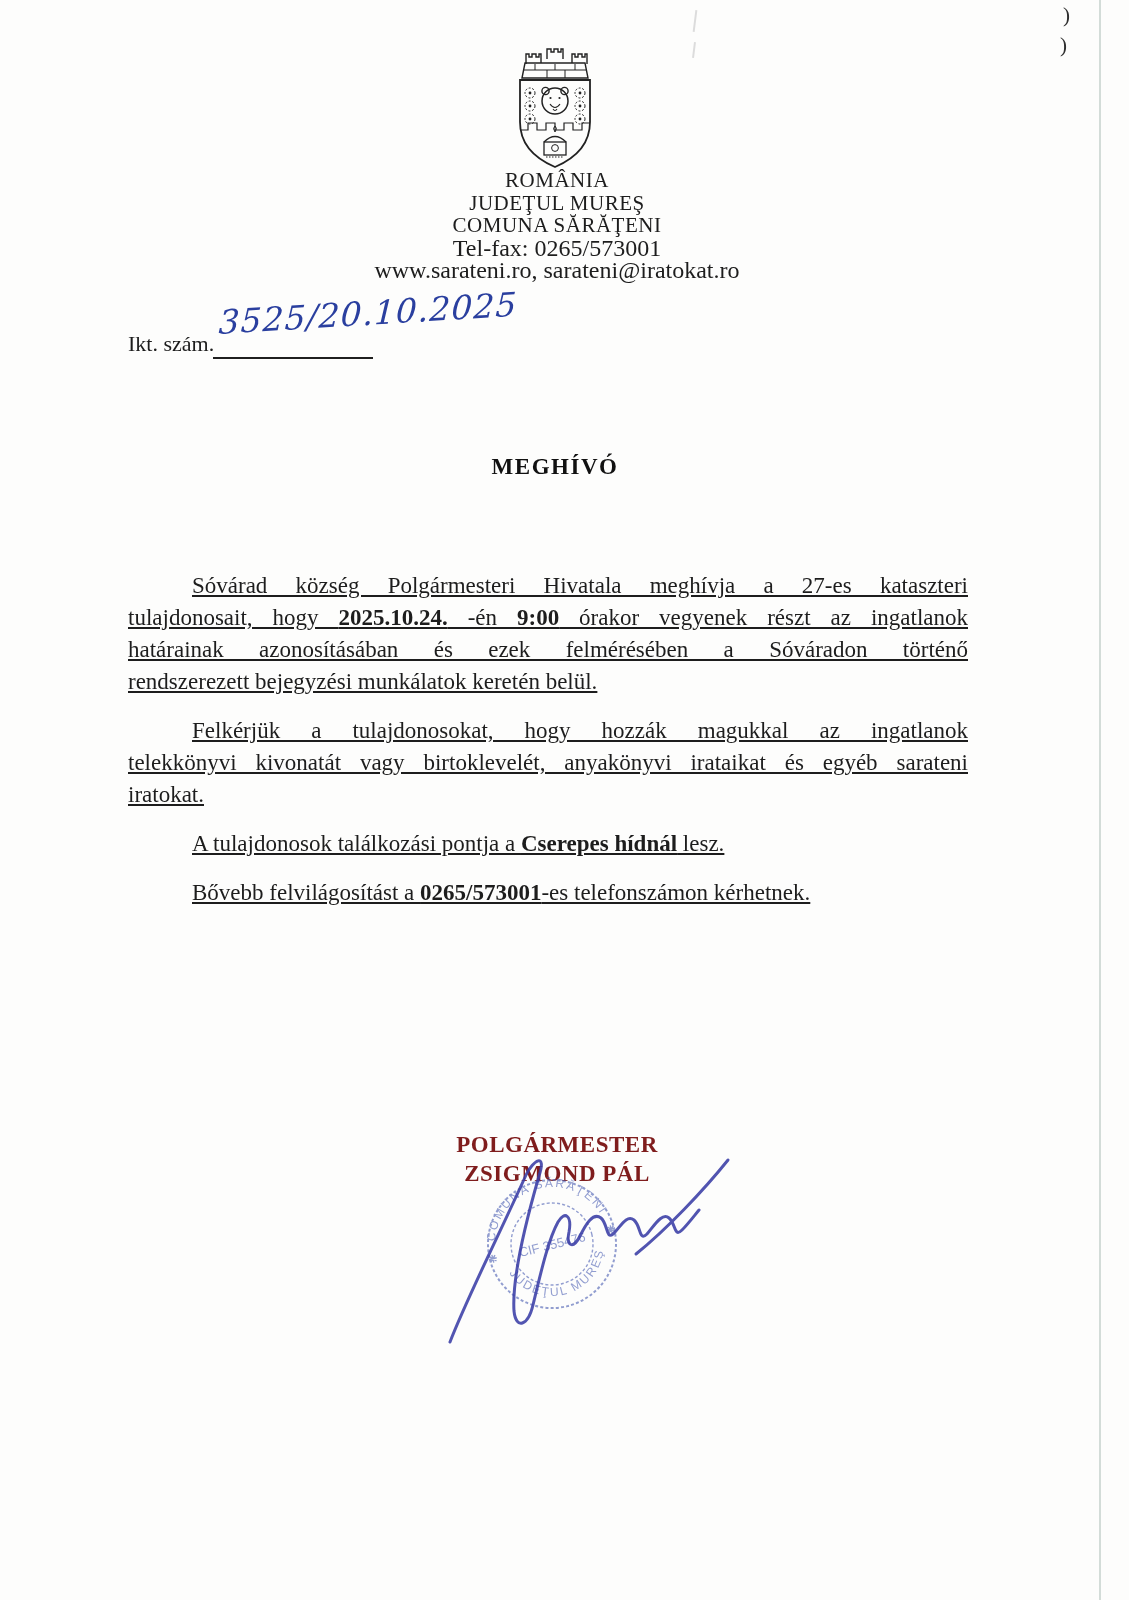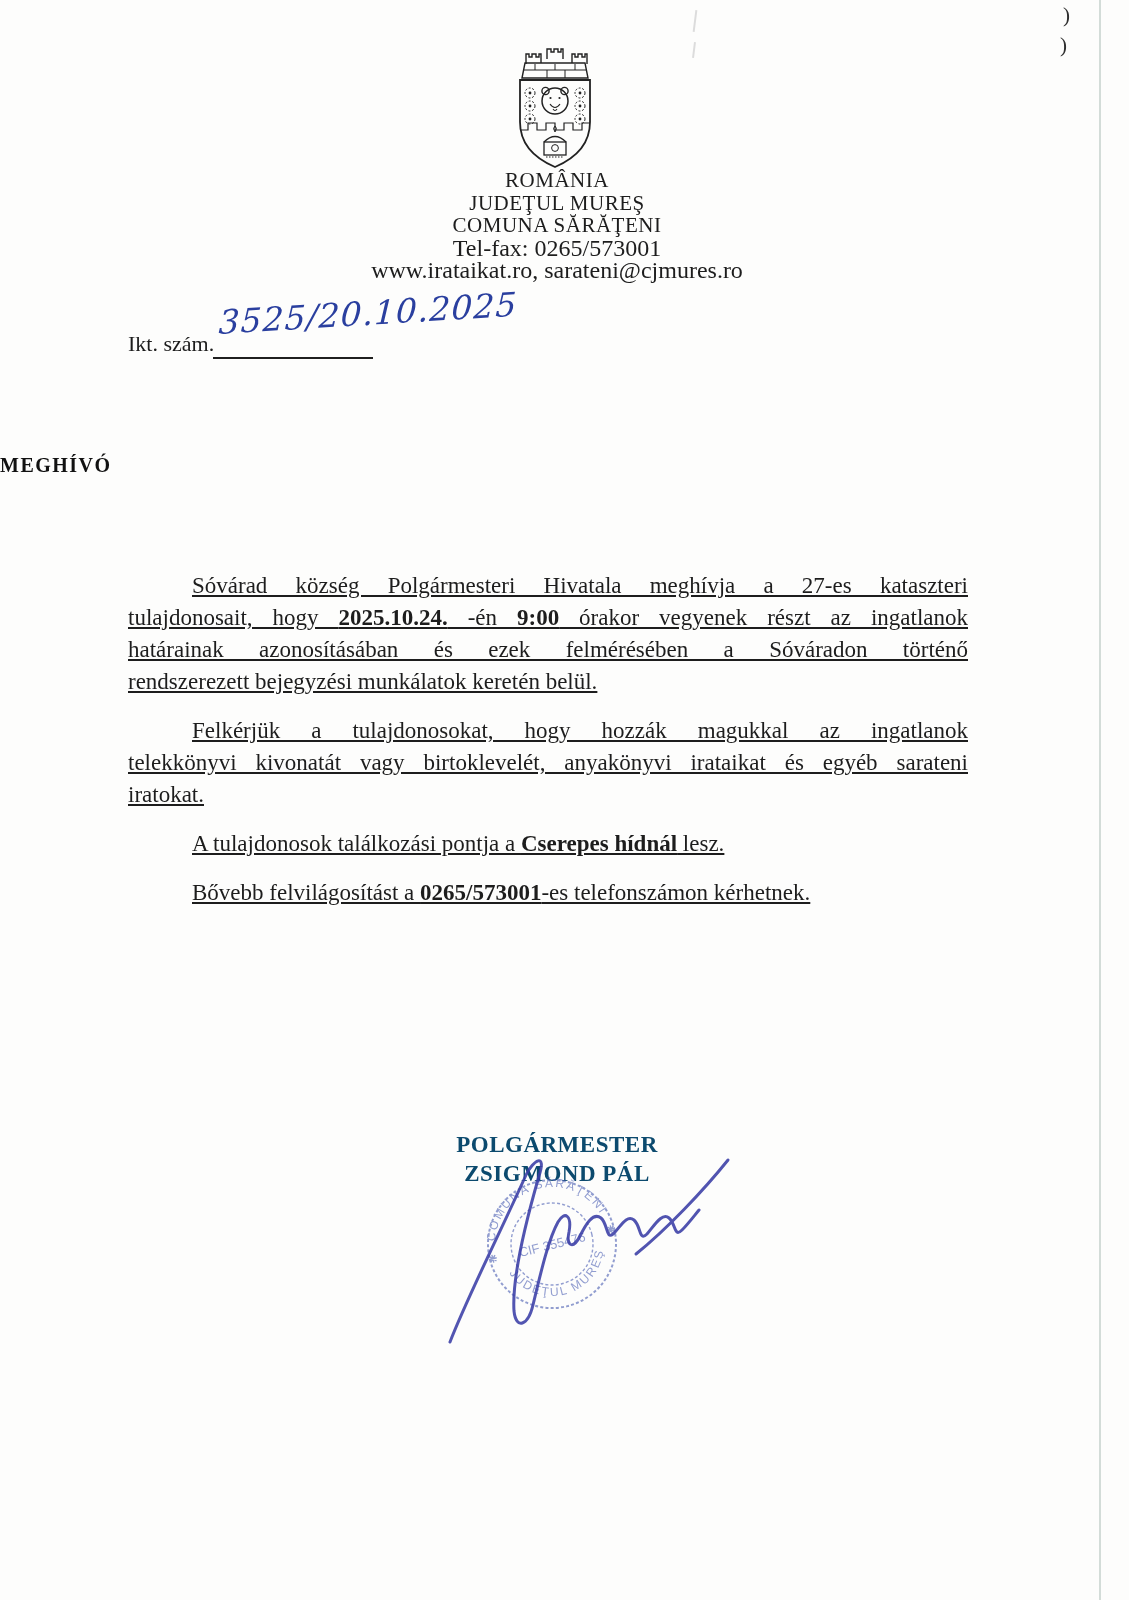--- a/index.html
+++ b/index.html
@@ -24,34 +24,34 @@
   
   .ref-label { left:128px; top:331px; font-size:22px; }
   .ref-underline { left:213px; top:357px; width:160px; height:2px; background:#1f1f1f; }
   .ref-value {
     left:218px; top:303px; font-size:33px; color:#2a3f9f;
     font-family:"DejaVu Serif", serif; font-style:italic; letter-spacing:1px;
     transform:rotate(-3.5deg) skewX(-6deg); transform-origin:left bottom; white-space:nowrap;
   }
 
   
-  .doc-title { left:0; top:454px; width:1110px; text-align:left;
-    font-size:20px; font-weight:bold; letter-spacing:1.5px; color:#111; }
+  .doc-title { left:0; top:454px; width:1110px; text-align:center;
+    font-size:23px; font-weight:bold; letter-spacing:1.5px; color:#111; }
 
   
   .letter-body { left:128px; top:570px; width:840px; font-size:23px; line-height:32px; }
   .para { margin:0 0 17px 0; }
   .bodyline { text-align:justify; text-align-last:justify; white-space:normal;text-decoration:underline; }
   .bodyline.lastline { text-align:justify; text-align-last:left; }
   .bodyline.firstline { text-indent:64px; }
   .bodyline b { font-weight:bold; }
 
   
   .signatory { left:0; top:1130px; width:1114px; text-align:center;
-    font-size:23px; font-weight:bold; line-height:29px; color:#0c4a6e; letter-spacing:0.5px; }
+    font-size:23px; font-weight:bold; line-height:29px; color:#7f1d1d; letter-spacing:0.5px; }
 
   
   .stamp { left:467px; top:1159px; opacity:0.62; filter:blur(0.4px); }
   .stamp text { font-family:"Liberation Sans", sans-serif; }
   .signature { left:436px; top:1130px; }
 </style>
 </head>
 <body>
 
 <div class="abs scan-edge"></div>
@@ -103,21 +103,21 @@
     <circle cx="42" cy="102" r="3.4" stroke-width="1"></circle>
     <path d="M33 111 h18" stroke-width="1" stroke-dasharray="1.5 1.5"></path>
   </g>
 </svg>
 
 <div class="abs letterhead">
   <div class="lh-caps">ROMÂNIA</div>
   <div class="lh-caps">JUDEŢUL MUREŞ</div>
   <div class="lh-caps">COMUNA SĂRĂŢENI</div>
   <div class="lh-small">Tel-fax: 0265/573001</div>
-  <div class="lh-small">www.irataikat.ro, sarateni@cjmures.ro</div>
+  <div class="lh-small">www.sarateni.ro, sarateni@iratokat.ro</div>
 </div>
 
 <span class="abs ref-label">Ikt. szám.</span>
 <div class="abs ref-underline"></div>
 <span class="abs ref-value">3525/20.10.2025</span>
 
 <div class="abs doc-title">MEGHÍVÓ</div>
 
 <div class="abs letter-body">
     <div class="para">

